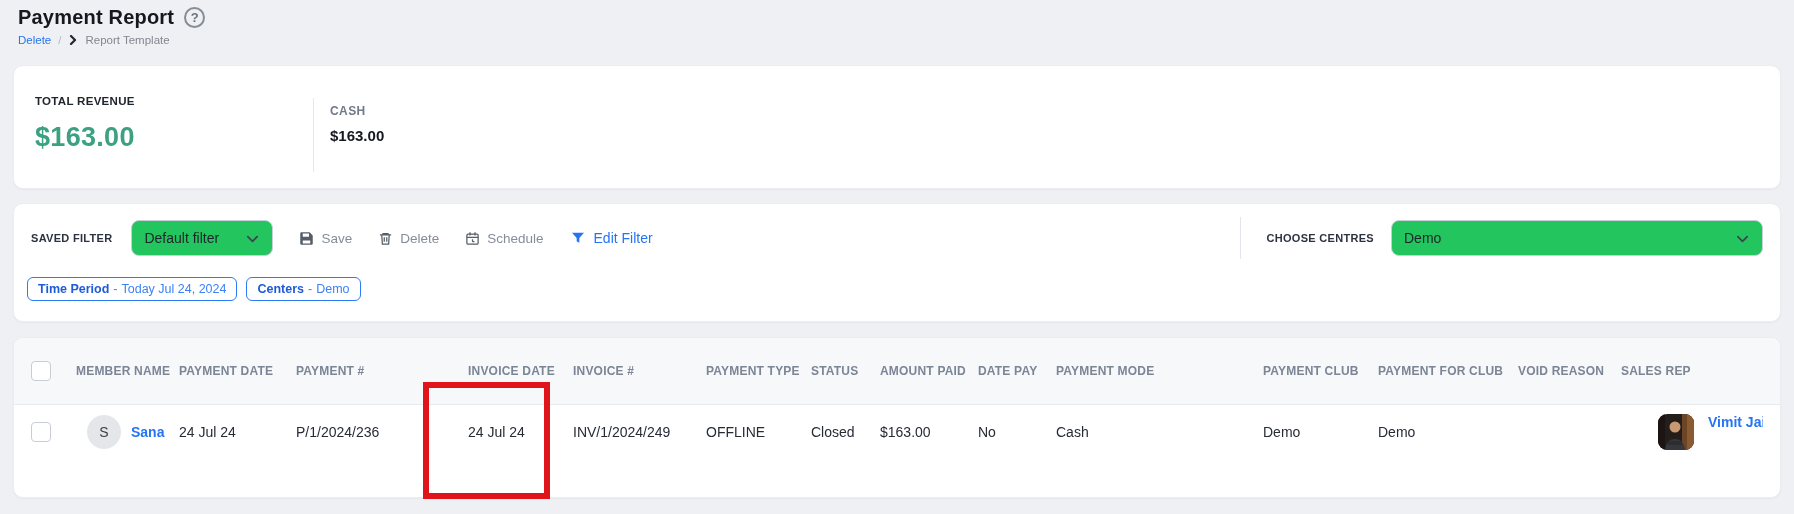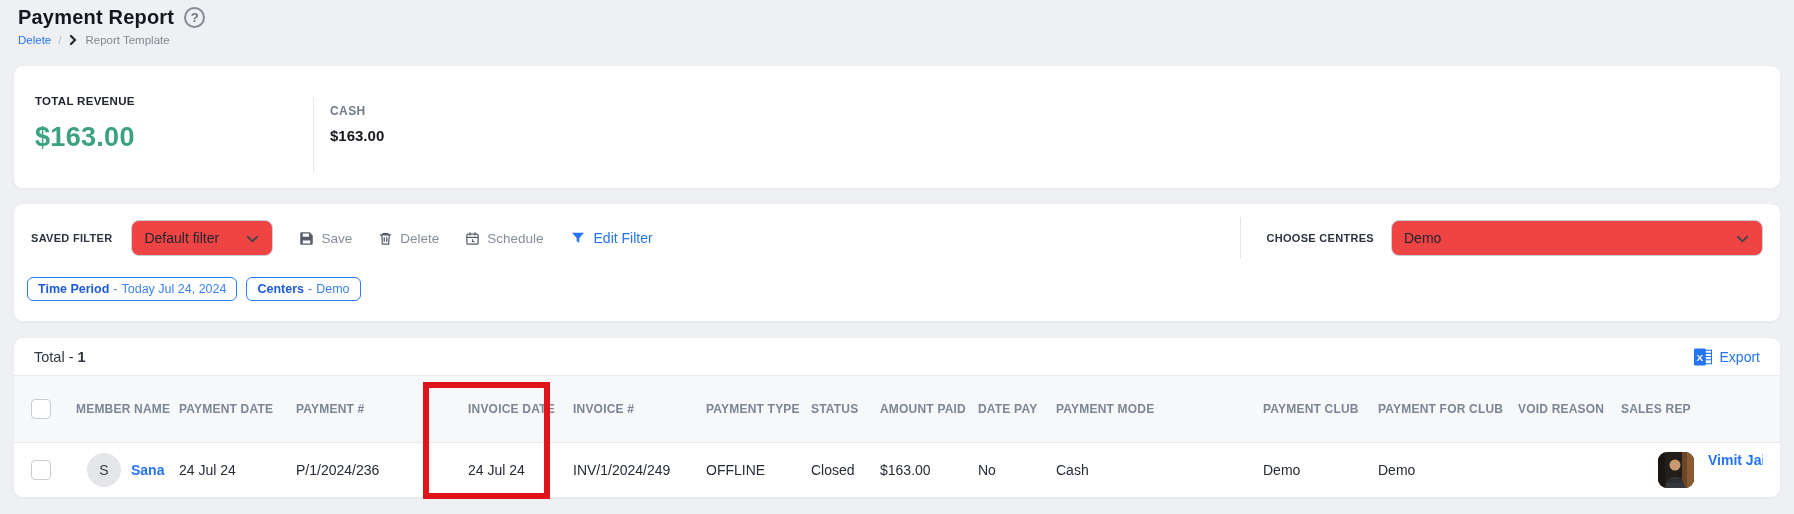--- a/index.html
+++ b/index.html
@@ -37,21 +37,21 @@
   .metric-value-green { margin-top:15px; font-size:27px; font-weight:700; color:#3ba181; letter-spacing:.3px; }
   .vdiv { position:absolute; left:299px; top:32px; bottom:16px; width:1px; background:#e4e7eb; }
   .metric-cash { position:absolute; left:316px; top:38px; }
   .metric-sublabel { font-size:12px; font-weight:700; color:#707a88; letter-spacing:.4px; }
   .metric-subvalue { margin-top:9px; font-size:15px; font-weight:700; color:#15181e; }
 
   
   .filter-card { top:203px; height:119px; }
   .filter-row { display:flex; align-items:center; height:64px; padding:4px 17px 0 17px; }
   .flt-label { font-size:11px; font-weight:700; color:#2b3240; letter-spacing:.3px; margin-right:19px; white-space:nowrap; }
-  .select { height:36px; background:#ef4444; border:1px solid #c9cfd8; border-radius:8px;
+  .select { height:36px; background:#22c55e; border:1px solid #c9cfd8; border-radius:8px;
             display:flex; align-items:center; justify-content:space-between;
             padding:0 12px; font-size:14px; color:#1f242c; cursor:pointer; }
   .select-saved { width:142px; }
   .select-centres { width:372px; }
   .icon-btn { display:flex; align-items:center; gap:7px; margin-left:26px; cursor:pointer; }
   .icon-btn:first-of-type { margin-left:22px; }
   .icon-btn .lbl { font-size:13.5px; color:#868d99; }
   .edit-filter { display:flex; align-items:flex-end; gap:8px; margin-left:26px; cursor:pointer; }
   .edit-filter .lbl { font-size:14px; color:#2574f5; }
   .right-group { margin-left:auto; display:flex; align-items:center;
@@ -204,36 +204,20 @@
       </div>
       <div class="chip">
         <b>Centers</b>
         <span class="dash">-</span>
         <span class="val">Demo</span>
       </div>
     </div>
   </section>
 
   <section class="card table-card">
-    <div class="table-top">
-      <div class="total-lbl">
-        <span>Total -</span> <b>1</b>
-      </div>
-      <div class="export">
-        <span>
-          <svg width="18" height="18" viewBox="0 0 20 20">
-            <rect x="12" y="2.5" width="7.5" height="15" fill="#fff" stroke="#2574f5" stroke-width="1.2"></rect>
-            <path d="M12 6h7.5M12 9.5h7.5M12 13h7.5" stroke="#2574f5" stroke-width="1.2"></path>
-            <rect x="0" y="0.5" width="13" height="19" rx="1.5" fill="#2574f5"></rect>
-            <text x="6.5" y="14.5" text-anchor="middle" fill="#ffffff" font-size="11" font-weight="bold" font-family="Liberation Sans, sans-serif">X</text>
-          </svg>
-        </span>
-        <span class="lbl">Export</span>
-      </div>
-    </div>
 
     <div class="thead">
       <div class="c-check">
           <span class="checkbox"></span>
         </div>
       <div class="th c-member">MEMBER NAME</div>
       <div class="th c-paydate">PAYMENT DATE</div>
       <div class="th c-paynum">PAYMENT #</div>
       <div class="th c-invdate">INVOICE DATE</div>
       <div class="th c-invnum">INVOICE #</div>

